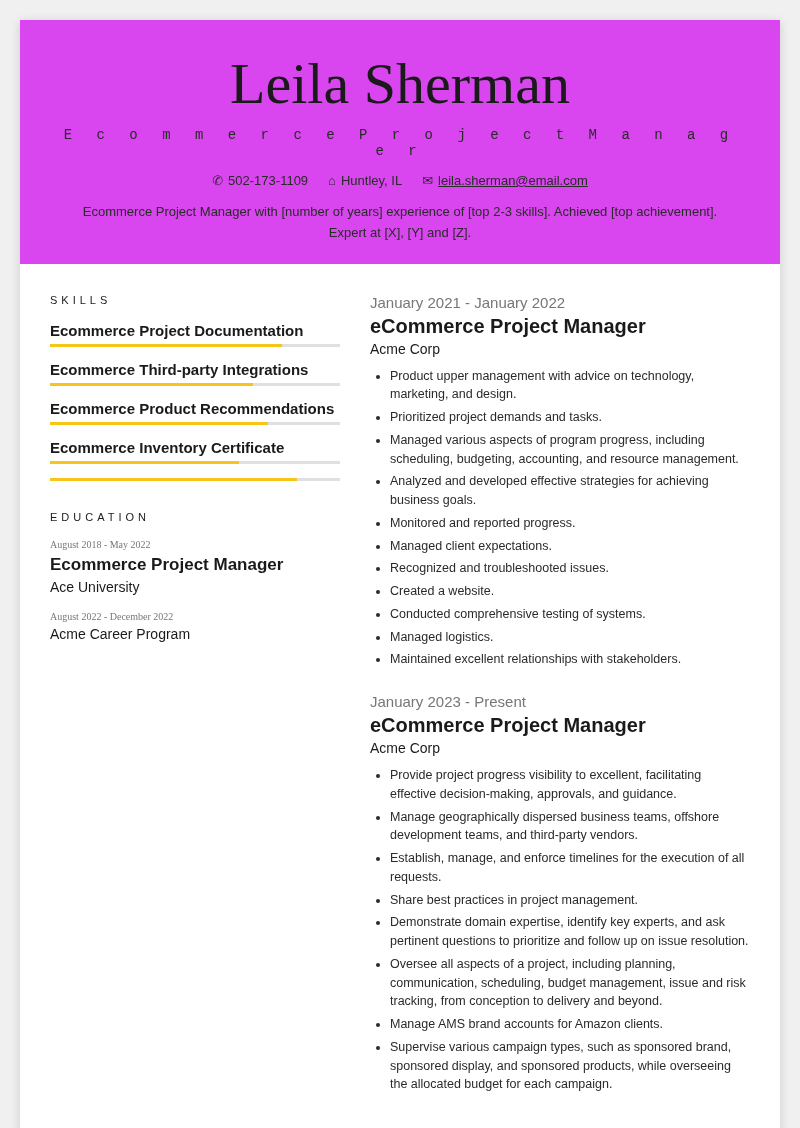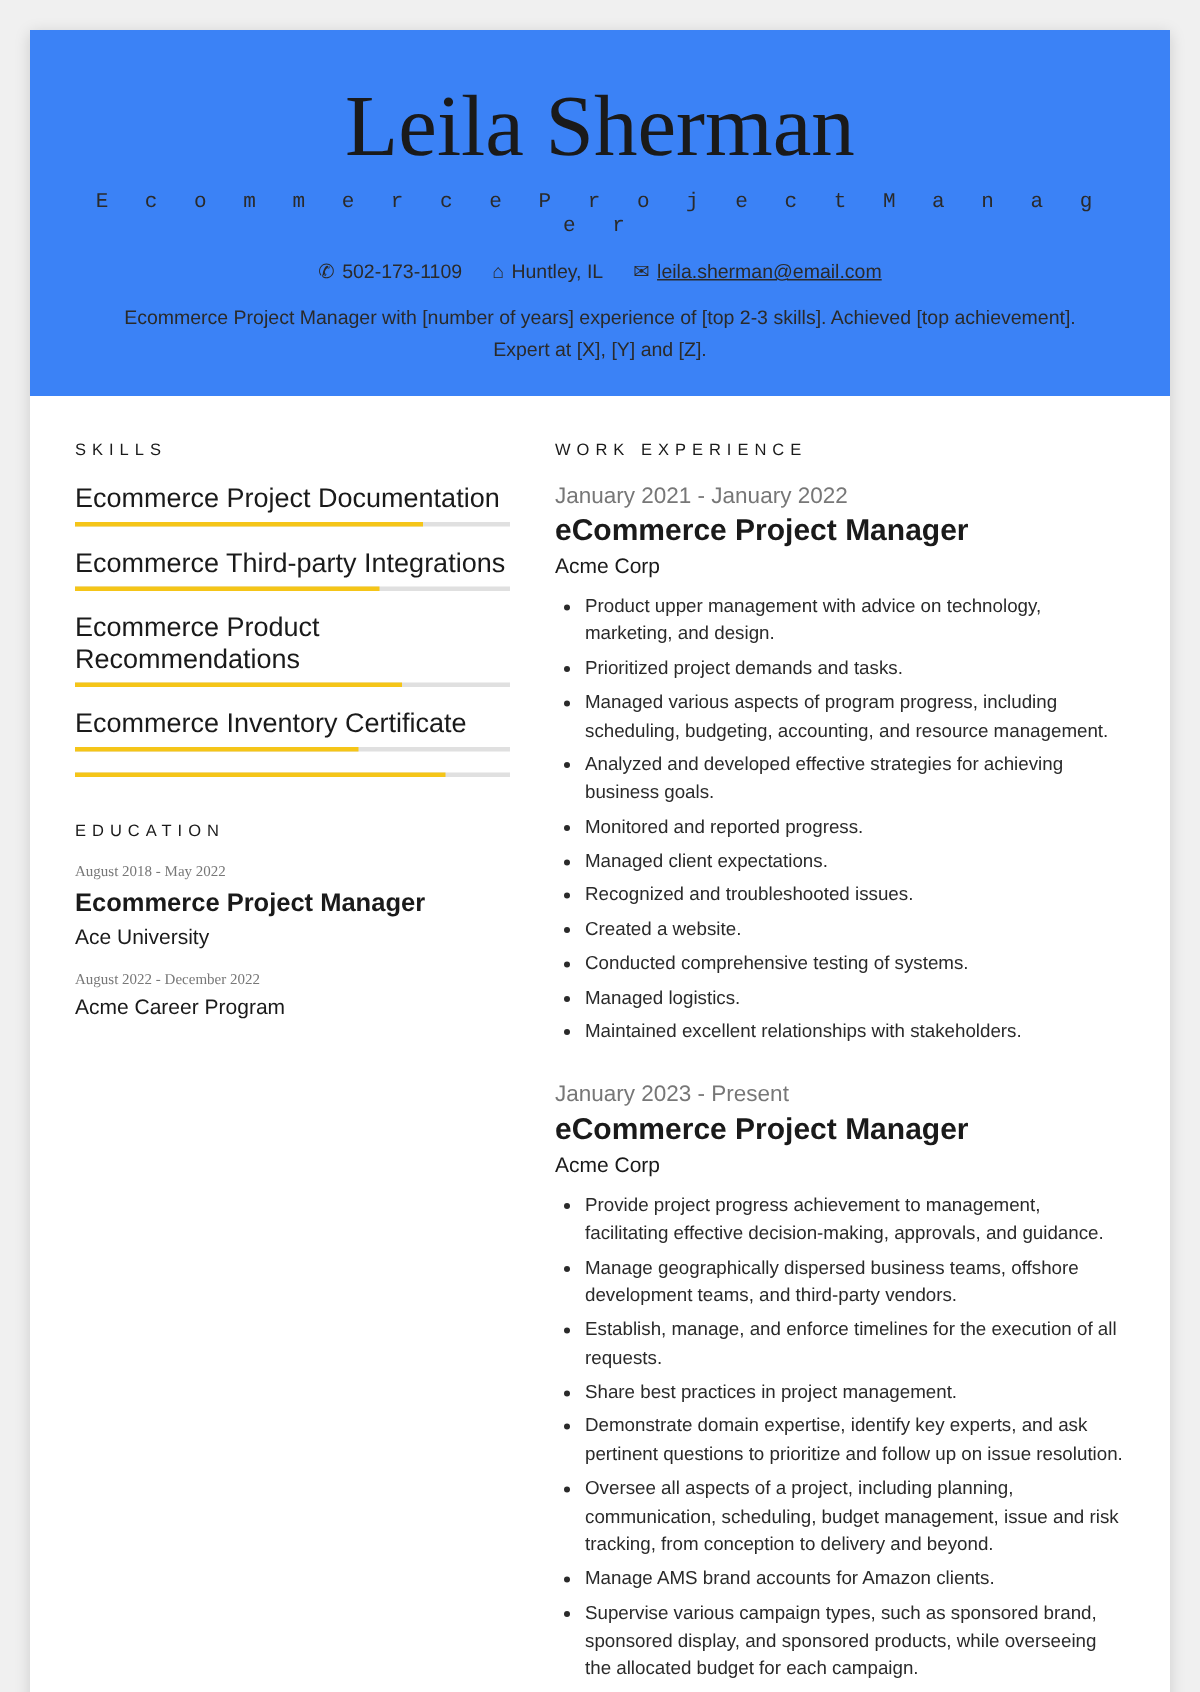--- a/index.html
+++ b/index.html
@@ -9,21 +9,21 @@
       display: flex;
       justify-content: center;
       padding: 20px;
     }
     .resume {
       width: 800px;
       background: white;
       box-shadow: 0 2px 10px rgba(0,0,0,0.15);
     }
     .header {
-      background: #3b82f6;
+      background: #d946ef;
       text-align: center;
       padding: 30px 40px 20px;
     }
     .header-name {
       font-size: 58px;
       font-weight: normal;
       font-family: 'Georgia', serif;
       color: #1a1a1a;
       margin-bottom: 10px;
     }
@@ -79,24 +79,25 @@
       letter-spacing: 4px;
       color: #1a1a1a;
       font-family: Arial, sans-serif;
       margin-bottom: 16px;
       margin-top: 0;
     }
     .skill-item {
       margin-bottom: 14px;
     }
     .skill-name {
-      font-size: 18px;
+      font-size: 15px;
       color: #1a1a1a;
       font-family: Arial, sans-serif;
       margin-bottom: 5px;
+      font-weight: bold;
     }
     .skill-bar-bg {
       height: 3px;
       background: #e0e0e0;
       width: 100%;
     }
     .skill-bar {
       height: 3px;
       background: #F5C518;
     }
@@ -234,23 +235,20 @@
             <div>
     <div class="edu-date">August 2022 - December 2022</div>
     <div class="edu-school">Acme Career Program</div>
   </div>
           </div>
       </div>
 
     </div>
 
     <div class="right-col">
-      <div class="right-section-header">
-        <div class="section-title">WORK EXPERIENCE</div>
-      </div>
       <div id="work-list">
           <div>
     <div class="work-date">January 2021 - January 2022</div>
     <div class="work-title">eCommerce Project Manager</div>
     <div class="work-company">Acme Corp</div>
     <ul class="work-bullets">
               <li>Product upper management with advice on technology, marketing, and design.</li>
               <li>Prioritized project demands and tasks.</li>
               <li>Managed various aspects of program progress, including scheduling, budgeting, accounting, and resource management.</li>
               <li>Analyzed and developed effective strategies for achieving business goals.</li>
@@ -261,21 +259,21 @@
               <li>Conducted comprehensive testing of systems.</li>
               <li>Managed logistics.</li>
               <li>Maintained excellent relationships with stakeholders.</li>
             </ul>
   </div>
           <div>
     <div class="work-date">January 2023 - Present</div>
     <div class="work-title">eCommerce Project Manager</div>
     <div class="work-company">Acme Corp</div>
     <ul class="work-bullets">
-              <li>Provide project progress achievement to management, facilitating effective decision-making, approvals, and guidance.</li>
+              <li>Provide project progress visibility to excellent, facilitating effective decision-making, approvals, and guidance.</li>
               <li>Manage geographically dispersed business teams, offshore development teams, and third-party vendors.</li>
               <li>Establish, manage, and enforce timelines for the execution of all requests.</li>
               <li>Share best practices in project management.</li>
               <li>Demonstrate domain expertise, identify key experts, and ask pertinent questions to prioritize and follow up on issue resolution.</li>
               <li>Oversee all aspects of a project, including planning, communication, scheduling, budget management, issue and risk tracking, from conception to delivery and beyond.</li>
               <li>Manage AMS brand accounts for Amazon clients.</li>
               <li>Supervise various campaign types, such as sponsored brand, sponsored display, and sponsored products, while overseeing the allocated budget for each campaign.</li>
             </ul>
   </div>
         </div>

